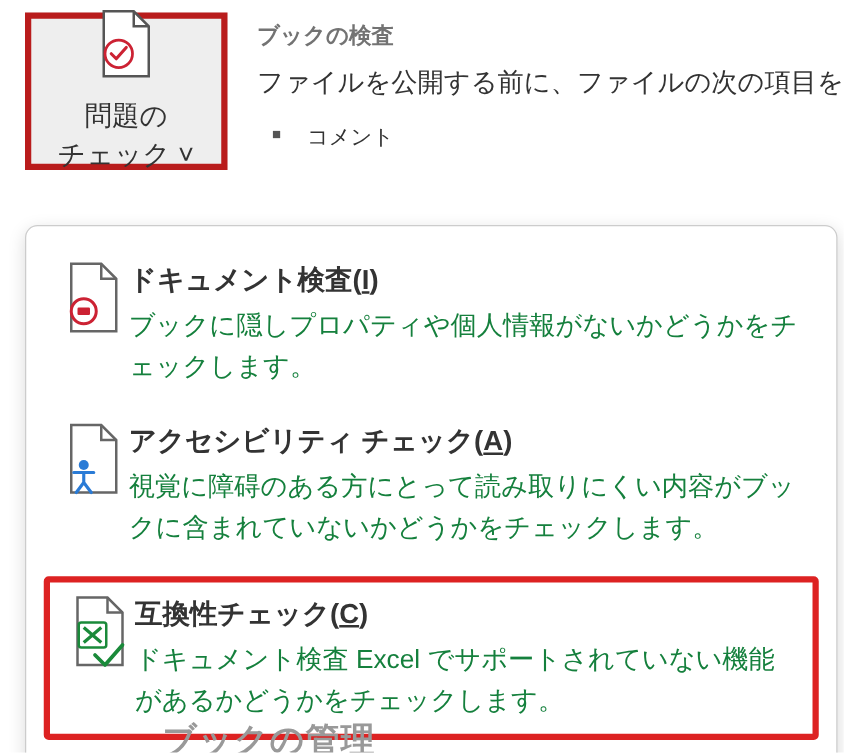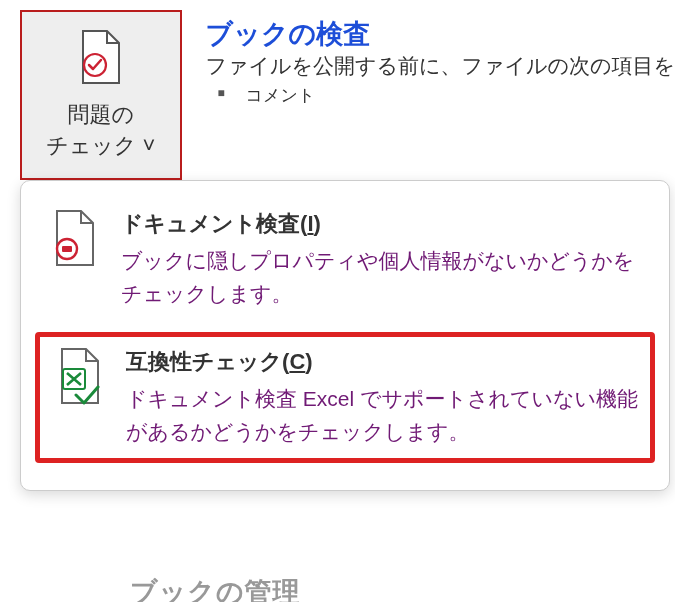--- a/index.html
+++ b/index.html
@@ -13,44 +13,46 @@
       overflow: hidden;
       position: relative;
     }
     .top-section {
       display: flex;
       padding: 10px 0 0 20px;
       gap: 24px;
     }
     .check-button {
       width: 190px;
-      height: 170px;
-      border: 2px solid #b91c1c;
+      height: 126px;
+      border: 5px solid #b91c1c;
       background: #eee;
       display: flex;
       flex-direction: column;
       align-items: center;
       justify-content: center;
       cursor: pointer;
       padding: 8px;
     }
     .check-button .icon-wrap { margin-bottom: 10px; }
     .check-button .label {
       font-size: 22px;
       text-align: center;
       line-height: 1.4;
     }
     .inspect-panel { flex: 1; padding-top: 6px; }
     .inspect-title {
-      font-size: 27px;
+      font-size: 18px;
       font-weight: 700;
-      color: #1d4ed8;
+      margin-bottom: 12px;
+      color: #737373;
     }
     .inspect-desc {
       font-size: 21px;
+      margin-bottom: 14px;
       white-space: nowrap;
     }
     .bullet-list { list-style: none; }
     .bullet-list li {
       font-size: 17px;
       padding-left: 40px;
       position: relative;
       line-height: 1.9;
       white-space: nowrap;
     }
@@ -69,21 +71,20 @@
       width: 650px;
       background: #fff;
       border: 1px solid #ccc;
       border-radius: 10px;
       box-shadow: 0 4px 14px rgba(0,0,0,0.15);
       padding: 14px 0;
     }
     .menu-item {
       display: flex;
       align-items: flex-start;
-      gap: 18px;
       padding: 14px 26px;
       cursor: pointer;
     }
     .menu-item .mi-icon {
       flex-shrink: 0;
       width: 56px;
       height: 60px;
       display: flex;
       align-items: flex-start;
       justify-content: center;
@@ -91,21 +92,21 @@
     .menu-item .mi-text { flex: 1; }
     .mi-title {
       font-size: 22px;
       font-weight: 700;
       margin-bottom: 6px;
     }
     .mi-title .ul { text-decoration: underline; }
     .mi-desc {
       font-size: 21px;
       line-height: 1.55;
-      color: #701a75;
+      color: #15803d;
     }
     .highlighted {
       border: 5px solid #d22;
       border-radius: 4px;
       margin: 8px 14px 13px 14px;
       padding: 10px 12px;
     }
     .partial-text {
       position: absolute;
       right: 10px;
@@ -165,20 +166,36 @@
       </svg>
     </div>
     <div class="mi-text">
       <div class="mi-title">
         <span>ドキュメント検査(</span><span class="ul">I</span><span>)</span>
       </div>
       <div class="mi-desc">ブックに隠しプロパティや個人情報がないかどうかをチェックします。</div>
     </div>
   </div>
 
+  <div class="menu-item">
+    <div class="mi-icon">
+      <svg width="52" height="58" viewBox="0 0 52 58">
+        <path d="M8 2 h24 l12 12 v42 H8 Z" fill="#fff" stroke="#666" stroke-width="2"></path>
+        <path d="M32 2 v12 h12" fill="none" stroke="#666" stroke-width="2"></path>
+        <circle cx="18" cy="34" r="4" fill="#2a7bd6"></circle>
+        <path d="M10 40 h16 M18 40 v8 M18 48 l-6 8 M18 48 l6 8" stroke="#2a7bd6" stroke-width="2.5" stroke-linecap="round" fill="none"></path>
+      </svg>
+    </div>
+    <div class="mi-text">
+      <div class="mi-title">
+        <span>アクセシビリティ チェック(</span><span class="ul">A</span><span>)</span>
+      </div>
+      <div class="mi-desc">視覚に障碍のある方にとって読み取りにくい内容がブックに含まれていないかどうかをチェックします。</div>
+    </div>
+  </div>
 
   <div class="menu-item highlighted">
     <div class="mi-icon">
       <svg width="52" height="58" viewBox="0 0 52 58">
         <path d="M8 2 h24 l12 12 v42 H8 Z" fill="#fff" stroke="#666" stroke-width="2"></path>
         <path d="M32 2 v12 h12" fill="none" stroke="#666" stroke-width="2"></path>
         <rect x="9" y="22" width="22" height="20" rx="2" fill="#fff" stroke="#1a8a3a" stroke-width="2"></rect>
         <path d="M13 26 l14 12 M27 26 l-14 12" stroke="#1a8a3a" stroke-width="2.6"></path>
         <path d="M22 48 l8 8 l14 -16" stroke="#1a8a3a" stroke-width="3" fill="none" stroke-linecap="round" stroke-linejoin="round"></path>
       </svg>

